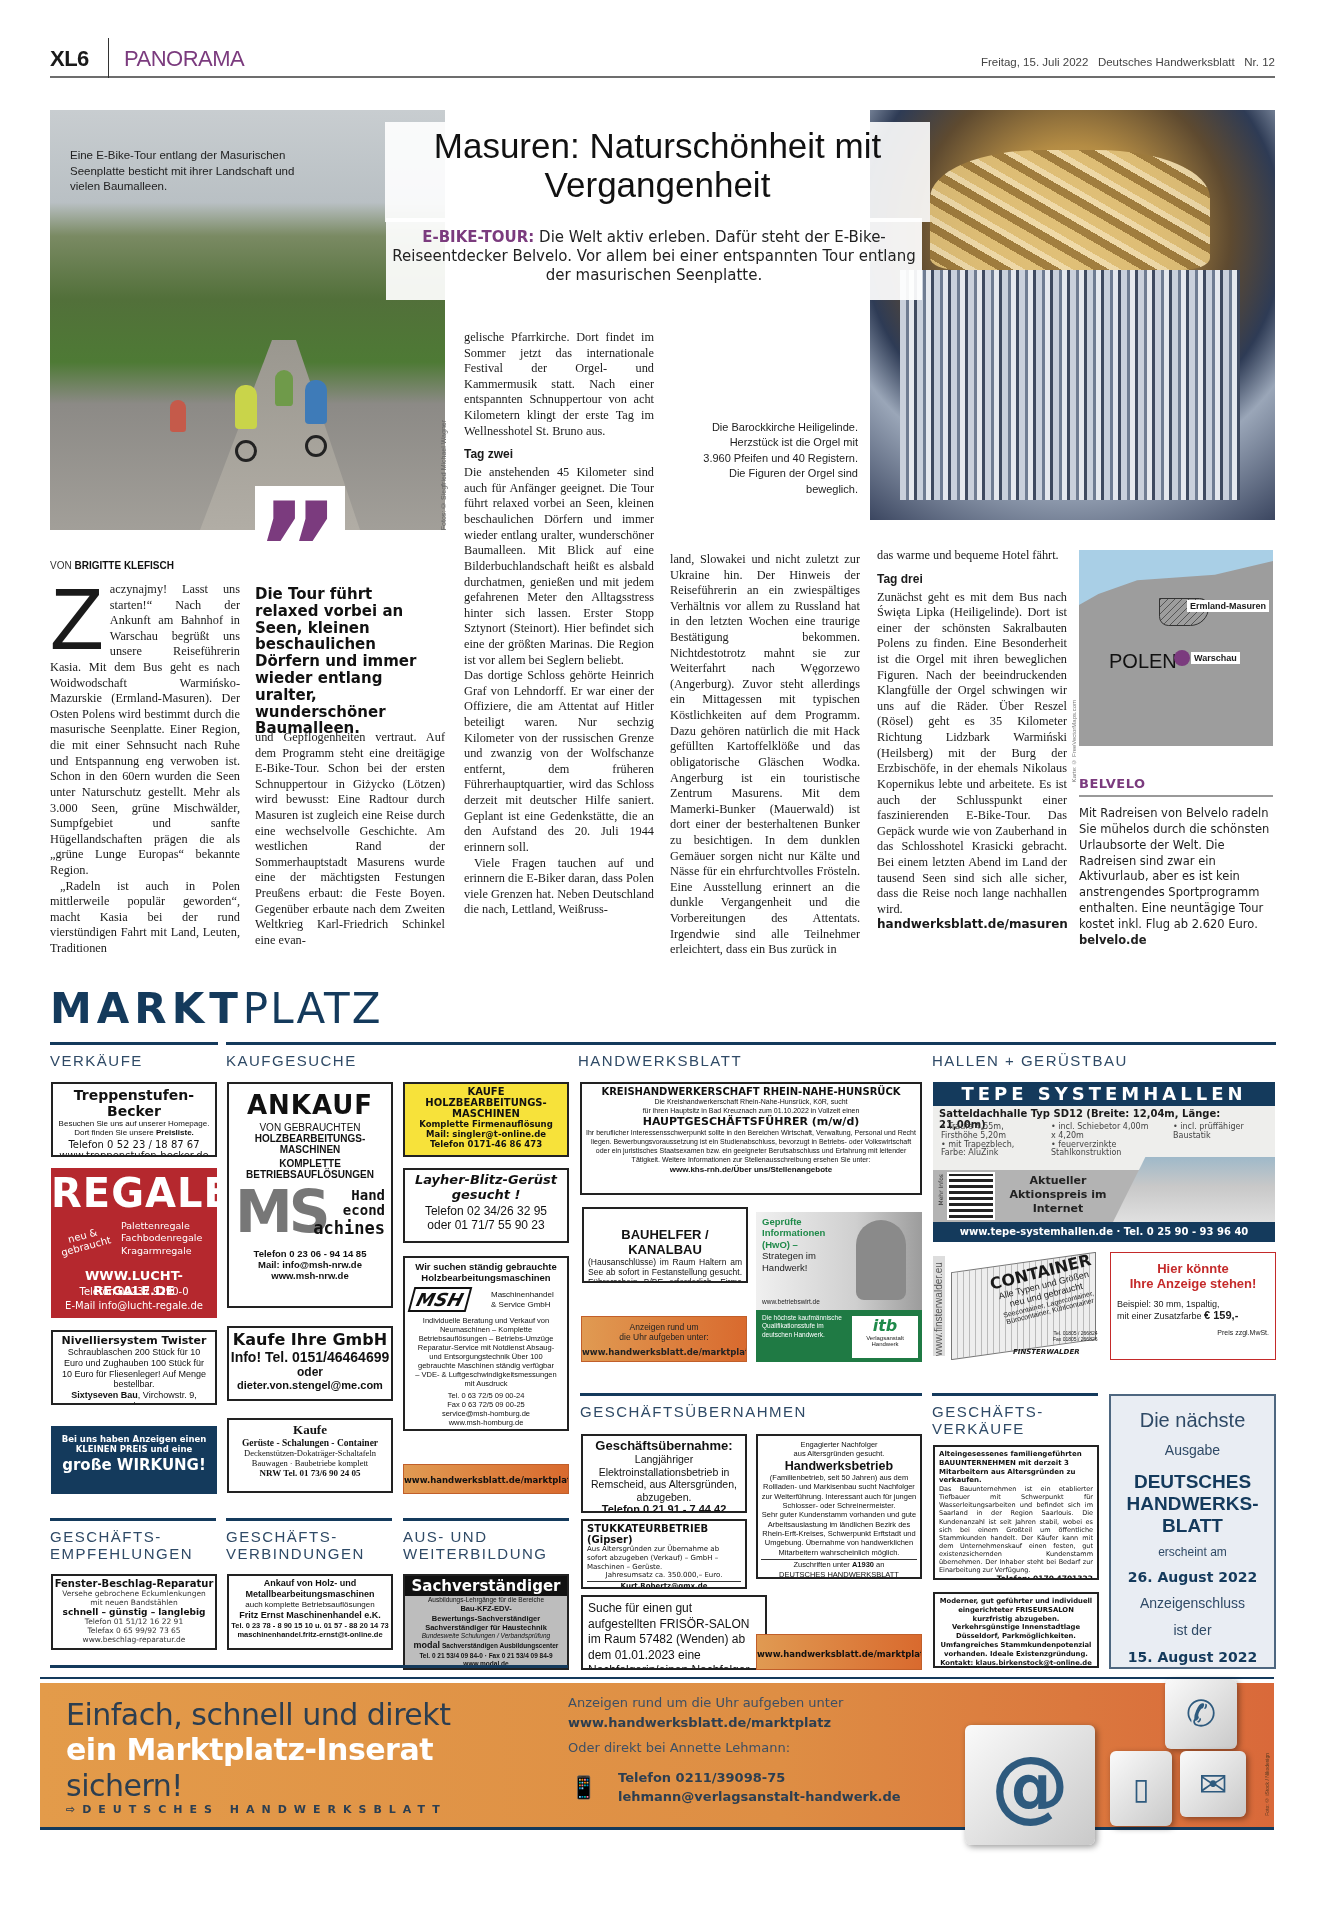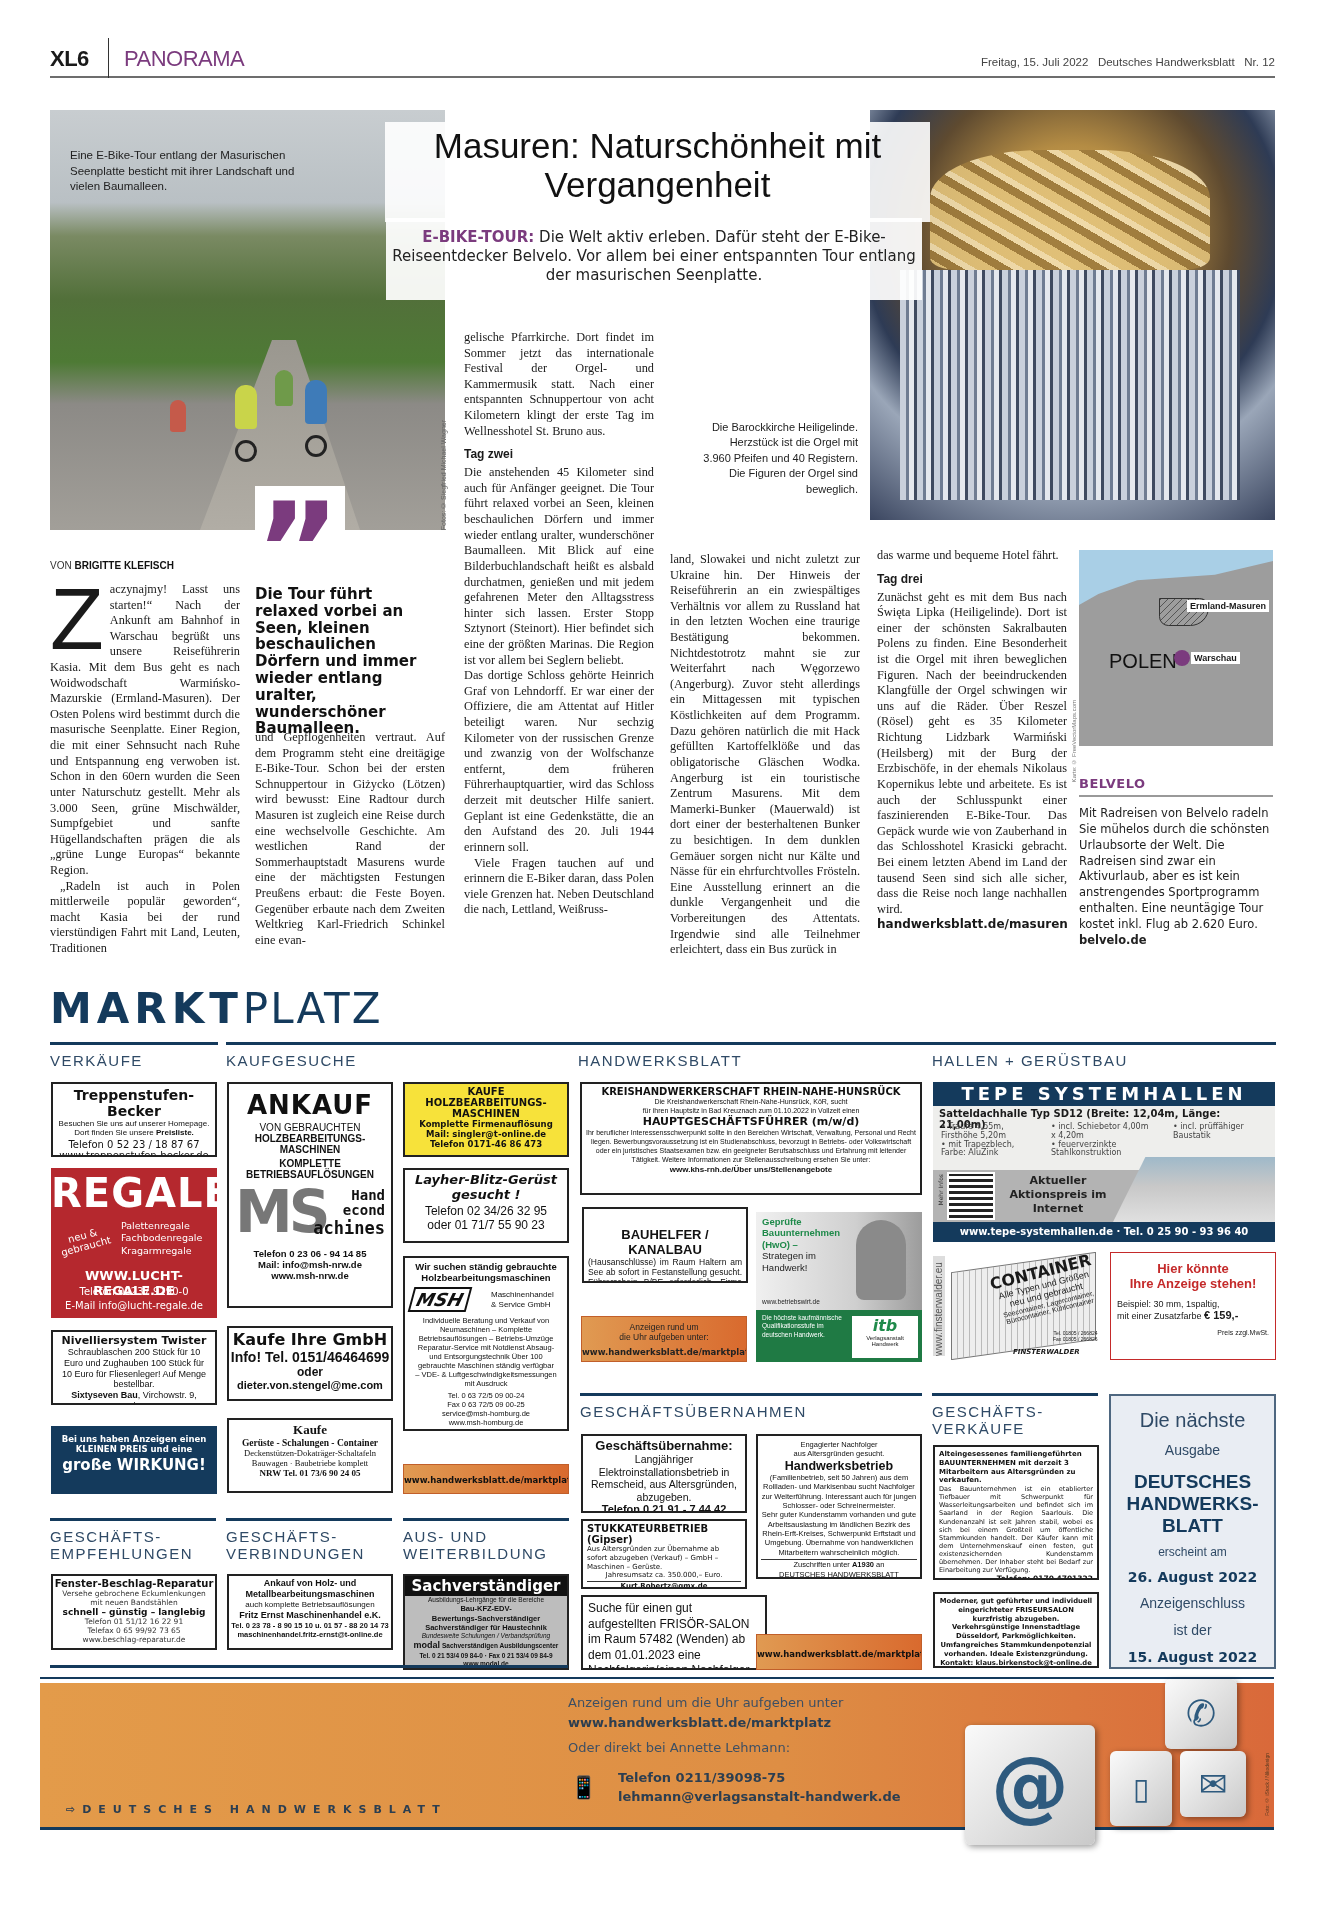--- a/index.html
+++ b/index.html
@@ -275,21 +275,21 @@
 
 <div class="abs ad orange" style="left:581px;top:1316px;width:166px;height:46px;font-size:8.5px;padding-top:5px;color:#222">
   <div>Anzeigen rund um</div>
   <div>die Uhr aufgeben unter:</div>
   <div style="font:bold 8.5px 'DejaVu Sans',sans-serif;margin-top:5px">www.handwerksblatt.de/marktplatz</div>
 </div>
 
 <div class="abs" style="left:756px;top:1212px;width:166px;height:150px;background:linear-gradient(90deg,#f0f0f0 0%,#cfcfcf 60%,#9c9c9c 100%);font-family:'Liberation Sans',sans-serif;overflow:hidden">
   <div class="abs" style="left:6px;top:4px;font:bold 9.5px 'Liberation Sans',sans-serif;color:#1f8a4a;line-height:1.2">
     <div>Geprüfte</div>
-    <div>Bauunternehmen</div>
+    <div>Informationen</div>
     <div>(HwO) –</div>
     <div style="color:#222;font-weight:normal">Strategen im</div>
     <div style="color:#222;font-weight:normal">Handwerk!</div>
   </div>
   <div class="abs" style="left:100px;top:8px;width:50px;height:80px;border-radius:25px 25px 8px 8px;background:#8a8a8a"></div>
   <div class="abs" style="left:6px;top:86px;font-size:6.5px;color:#222">www.betriebswirt.de</div>
   <div class="abs" style="left:0;top:98px;width:166px;height:52px;background:#1f7a44"></div>
   <div class="abs" style="left:6px;top:102px;width:80px;font-size:6.5px;color:#fff;line-height:1.3">Die höchste kaufmännische Qualifikationsstufe im deutschen Handwerk.</div>
   <div class="abs" style="left:96px;top:104px;width:66px;height:42px;background:#fff;text-align:center">
     <div style="font:italic 900 16px 'DejaVu Sans',sans-serif;color:#1f8a4a">itb</div>
@@ -450,20 +450,25 @@
   <div style="font:bold 14px 'DejaVu Sans',sans-serif;margin-top:10px;color:#143a5c">26. August 2022</div>
   <div style="font-size:14px;margin-top:10px">Anzeigenschluss</div>
   <div style="font-size:14px;margin-top:10px">ist der</div>
   <div style="font:bold 14px 'DejaVu Sans',sans-serif;margin-top:10px;color:#143a5c">15. August 2022</div>
 </div>
 
 <div class="abs rule" style="left:50px;top:1665px;width:518px"></div>
 <div class="abs" style="left:40px;top:1677px;width:1234px;height:2px;background:#143a5c"></div>
 
 <div class="abs footer-banner">
+  <div class="abs" style="left:26px;top:14px;font:30px 'DejaVu Sans',sans-serif;color:#2c3e50;line-height:1.18;letter-spacing:-0.5px">
+    <div>Einfach, schnell und direkt</div>
+    <div style="color:#fff;font-weight:bold">ein Marktplatz-Inserat</div>
+    <div>sichern!</div>
+  </div>
   <div class="abs" style="left:26px;top:120px;font:bold 11px 'DejaVu Sans',sans-serif;letter-spacing:7px;color:#2c3e50">⇨<span>DEUTSCHES HANDWERKSBLATT</span></div>
   <div class="abs" style="left:528px;top:10px;font:13px 'DejaVu Sans',sans-serif;color:#2c3e50;line-height:1.5">
     <div style="color:#3d4f63">Anzeigen rund um die Uhr aufgeben unter</div>
     <div style="font-weight:bold">www.handwerksblatt.de/marktplatz</div>
     <div style="margin-top:6px;color:#3d4f63">Oder direkt bei Annette Lehmann:</div>
   </div>
   <div class="abs" style="left:530px;top:92px;font:22px 'DejaVu Sans',sans-serif;color:#fff">📱</div>
   <div class="abs" style="left:578px;top:86px;font:bold 13px 'DejaVu Sans',sans-serif;color:#2c3e50;line-height:1.45">
     <div>Telefon 0211/39098-75</div>
     <div>lehmann@verlagsanstalt-handwerk.de</div>

